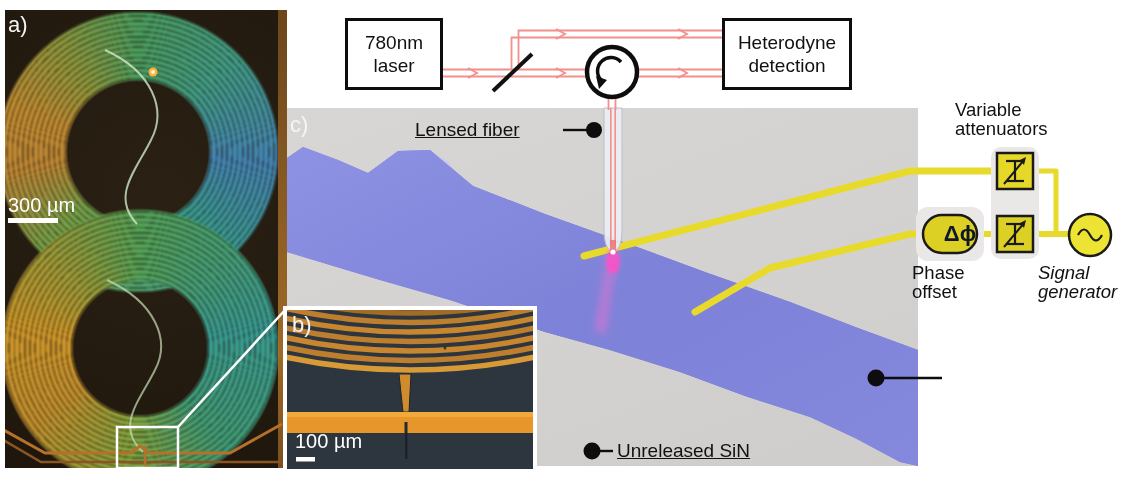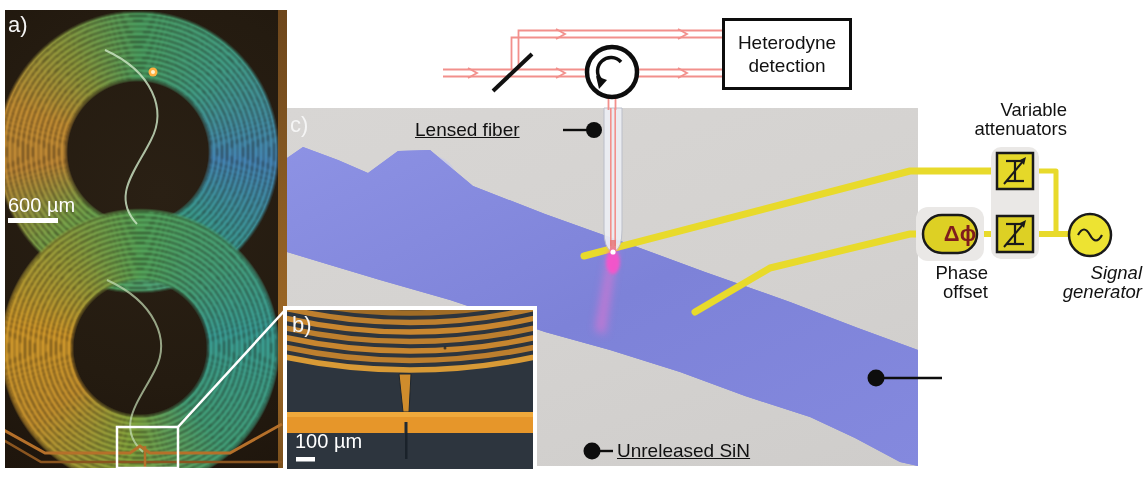--- a/index.html
+++ b/index.html
@@ -39,26 +39,26 @@
 
   
   .schem-box{z-index:30;background:#ffffff;border:3.5px solid #0d0d0d;box-sizing:border-box;
              display:flex;align-items:center;justify-content:center;text-align:center;
              font-size:19px;line-height:23px;}
   .laser-box{left:345px;top:18px;width:98px;height:72px;}
   .det-box{left:722px;top:18px;width:130px;height:72px;}
 
   
   .lbl{z-index:30;font-size:19px;line-height:20px;white-space:nowrap;text-decoration:underline;}
-  .lbl-wrap{z-index:30;font-size:18.5px;line-height:19px;text-align:right;white-space:normal;}
+  .lbl-wrap{z-index:30;font-size:18.5px;line-height:19px;text-align:left;white-space:normal;}
   .panel-letter{z-index:30;color:#f5f5f5;font-size:22px;}
   .scalebar-text{z-index:30;color:#ffffff;font-size:20px;}
   .scalebar{z-index:30;background:#ffffff;}
   .phase-chip{left:923px;top:215px;width:74px;height:38px;z-index:31;display:flex;align-items:center;
-              justify-content:center;font-size:22px;font-weight:bold;color:#7f1d1d;}
+              justify-content:center;font-size:22px;font-weight:bold;color:#0f172a;}
 </style>
 </head>
 <body>
 
 <div class="figure">
 
   <div class="abs panel-a">
     <div class="ring ring-top"></div>
     <div class="ring ring-bottom"></div>
     <div class="panel-a-edge"></div>
@@ -229,28 +229,31 @@
       <rect x="0" y="102" width="246" height="5" fill="#f2ae40" opacity="0.8"></rect>
       <rect x="117.5" y="112" width="3" height="11" fill="#222a32"></rect>
       <rect x="118" y="123" width="2.5" height="26" fill="#1a222a"></rect>
       <circle cx="158" cy="38" r="1.5" fill="#11171d" opacity="0.7"></circle>
       <rect x="9" y="147" width="19" height="4.5" fill="#ffffff"></rect>
     </svg>
     <div class="abs panel-letter" style="left:5px;top:2px;">b)</div>
     <div class="abs scalebar-text" style="left:8px;top:120px;">100 µm</div>
   </div>
 
+  <div class="abs schem-box laser-box">
+    <span>780nm laser</span>
+  </div>
   <div class="abs schem-box det-box">
     <span>Heterodyne detection</span>
   </div>
 
   <div class="abs panel-letter" style="left:8px;top:12px;">a)</div>
   <div class="abs panel-letter" style="left:290px;top:112px;">c)</div>
 
-  <div class="abs scalebar-text" style="left:8px;top:194px;">600 µm</div>
+  <div class="abs scalebar-text" style="left:8px;top:194px;">300 µm</div>
   <div class="abs scalebar" style="left:8px;top:218px;width:50px;height:5px;"></div>
 
   <div class="abs lbl" style="left:415px;top:120px;">Lensed fiber</div>
   <div class="abs lbl" style="left:617px;top:441px;text-align:right;">Unreleased SiN</div>
 
   <div class="abs lbl-wrap" style="left:955px;top:100px;width:112px;">Variable attenuators</div>
   <div class="abs lbl-wrap" style="left:912px;top:263px;width:76px;">Phase offset</div>
   <div class="abs lbl-wrap" style="left:1038px;top:263px;width:104px;font-style:italic;">Signal generator</div>
   <div class="abs phase-chip">Δϕ</div>
 

